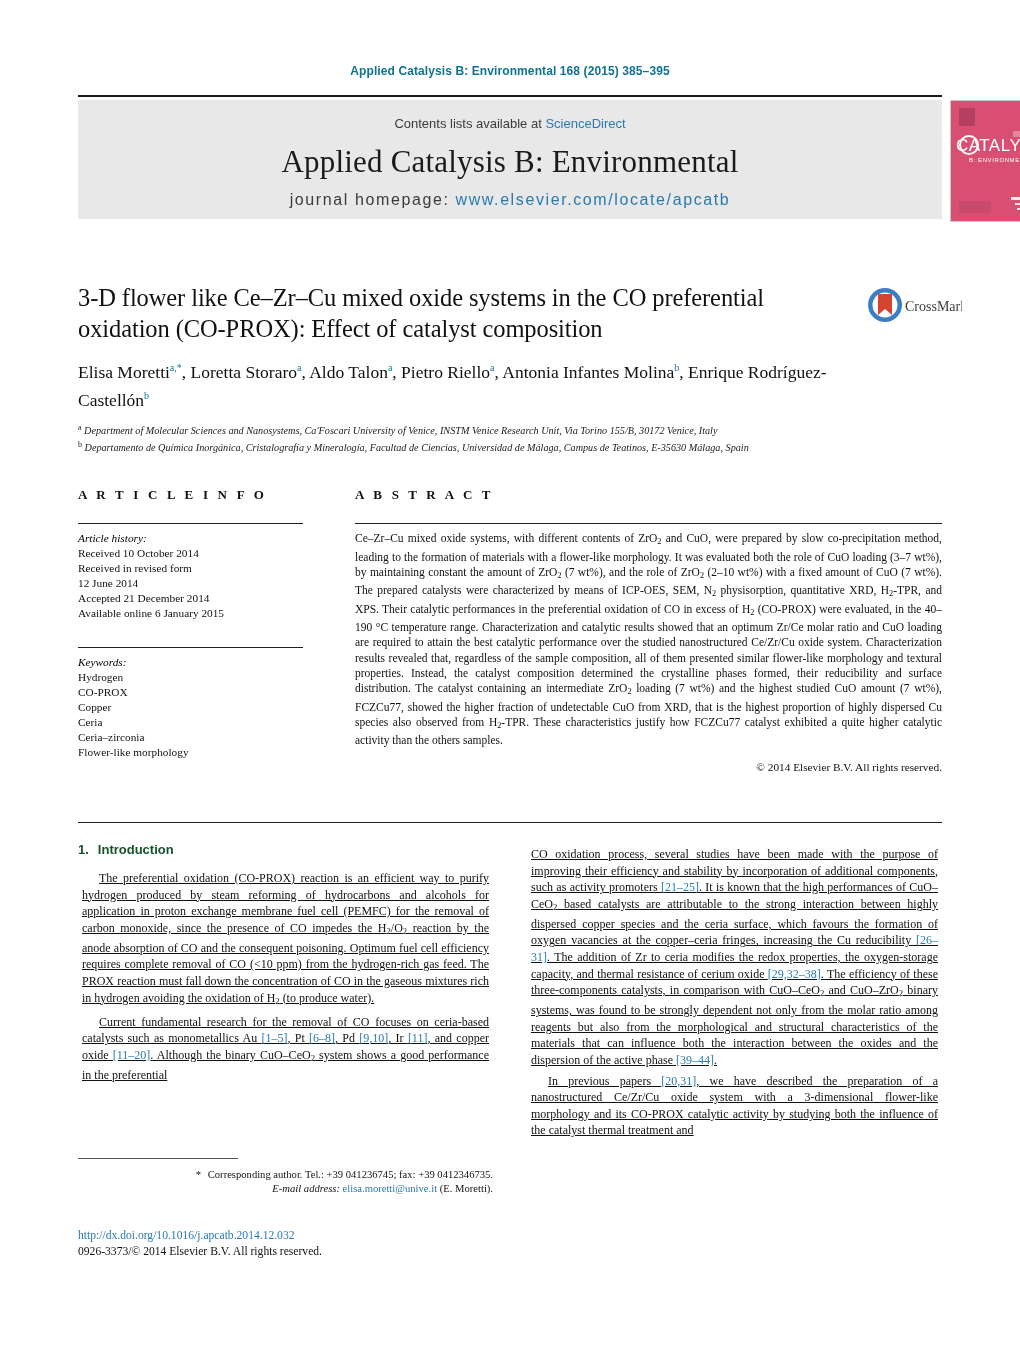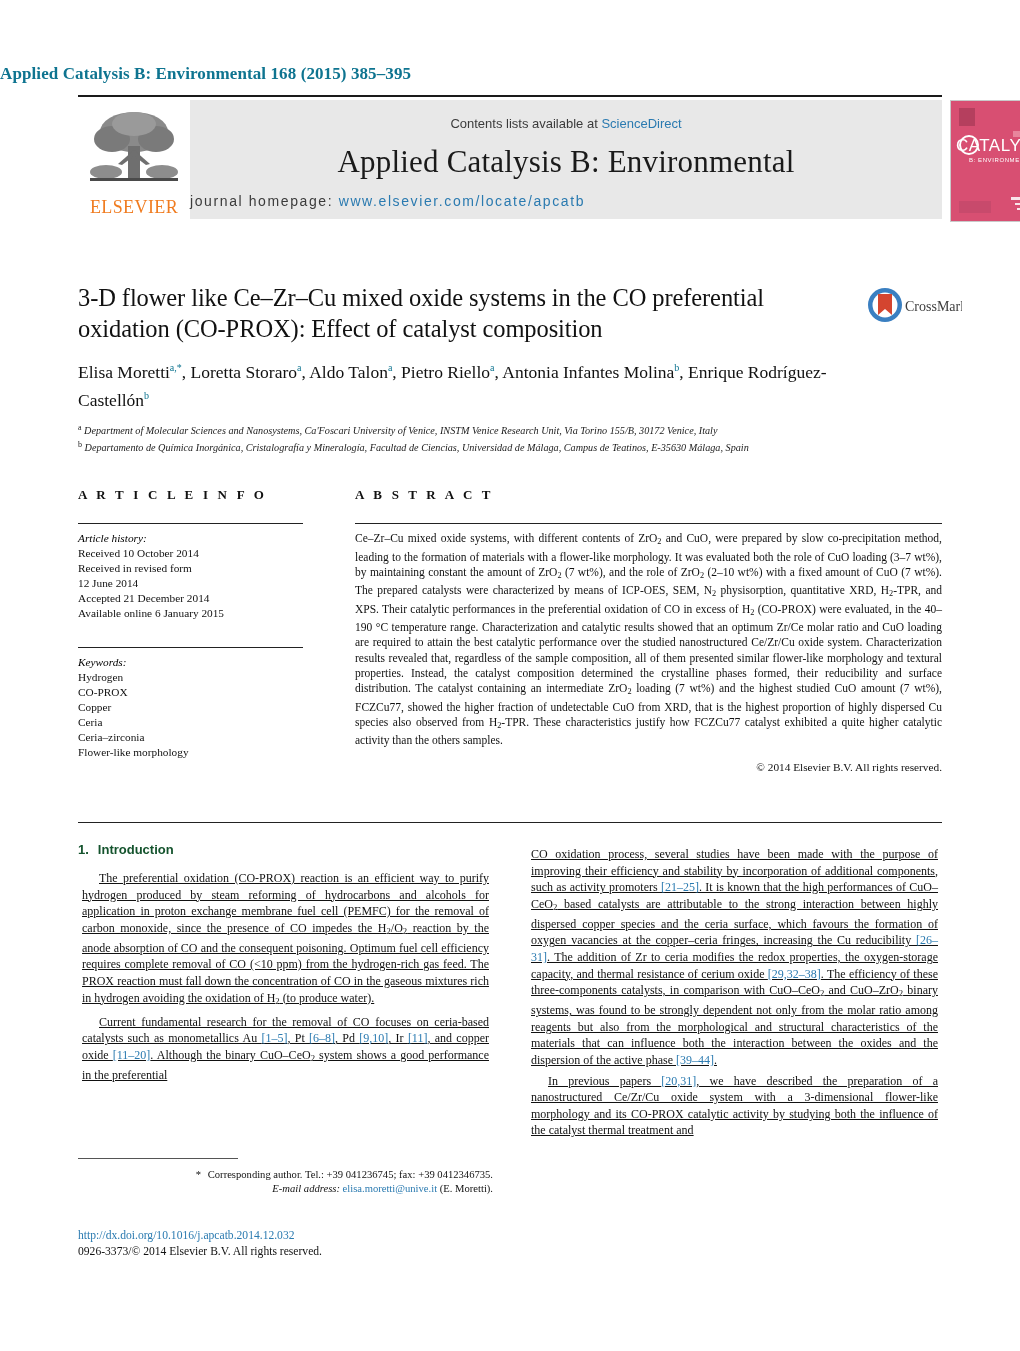--- a/index.html
+++ b/index.html
@@ -21,23 +21,24 @@
     height: 1351px;
     box-sizing: border-box;
   }
 
   
   .runhead {
     position: absolute;
     top: 64px;
     left: 0;
     width: 1020px;
-    font-family: Liberation Serif, serif;
+    text-align: center;
+    font-family: Liberation Sans, sans-serif;
     font-weight: bold;
-    font-size: 17px;
+    font-size: 12px;
     letter-spacing: 0.1px;
     color: #0e7490;
   }
 
   
   .masthead {
     position: absolute;
     top: 95px;
     left: 78px;
     width: 864px;
@@ -107,22 +108,23 @@
     font-family: "Liberation Serif", serif;
     font-size: 31px;
     color: #1a1a1a;
     letter-spacing: 0.2px;
   }
   .homepage-line {
     position: absolute;
     bottom: 10px;
     left: 0;
     width: 100%;
+    text-align: center;
     font-family: "Liberation Sans", sans-serif;
-    font-size: 14px;
+    font-size: 16px;
     letter-spacing: 1.6px;
     color: #3b3b3b;
   }
   .homepage-line .url {
     color: #2a7ab0;
   }
   .cover-thumb {
     position: absolute;
     top: 3px;
     left: 872px;
@@ -339,39 +341,20 @@
 </head>
 <body>
 
 <div class="page">
 
   <div class="runhead">Applied Catalysis B: Environmental 168 (2015) 385–395</div>
 
   <div class="masthead">
     <div class="masthead-inner">
 
-      <div class="elsevier-logo">
-        <div class="elsevier-tree">
-          <svg viewBox="0 0 100 86" width="100" height="86" aria-hidden="true">
-            <g fill="#6b6b6b">
-              <ellipse cx="50" cy="26" rx="34" ry="20" fill="#8a8a8a"></ellipse>
-              <ellipse cx="28" cy="33" rx="18" ry="13" fill="#7a7a7a"></ellipse>
-              <ellipse cx="72" cy="33" rx="18" ry="13" fill="#7a7a7a"></ellipse>
-              <ellipse cx="50" cy="18" rx="22" ry="12" fill="#9a9a9a"></ellipse>
-              <path d="M44 40 L44 72 L56 72 L56 40 Z" fill="#6f6f6f"></path>
-              <path d="M50 44 L34 58 L38 59 L50 50 Z" fill="#6f6f6f"></path>
-              <path d="M50 44 L66 58 L62 59 L50 50 Z" fill="#6f6f6f"></path>
-              <ellipse cx="22" cy="66" rx="16" ry="7" fill="#8d8d8d"></ellipse>
-              <ellipse cx="78" cy="66" rx="16" ry="7" fill="#8d8d8d"></ellipse>
-              <rect x="6" y="72" width="88" height="3" fill="#4a4a4a"></rect>
-            </g>
-          </svg>
-        </div>
-        <div class="elsevier-word">ELSEVIER</div>
-      </div>
 
       <div class="journal-band">
         <div class="contents-line">
           <span>Contents lists available at </span><a href="#">ScienceDirect</a>
         </div>
         <div class="journal-title">Applied Catalysis B: Environmental</div>
         <div class="homepage-line">
           <span>journal homepage: </span><span class="url">www.elsevier.com/locate/apcatb</span>
         </div>
       </div>

